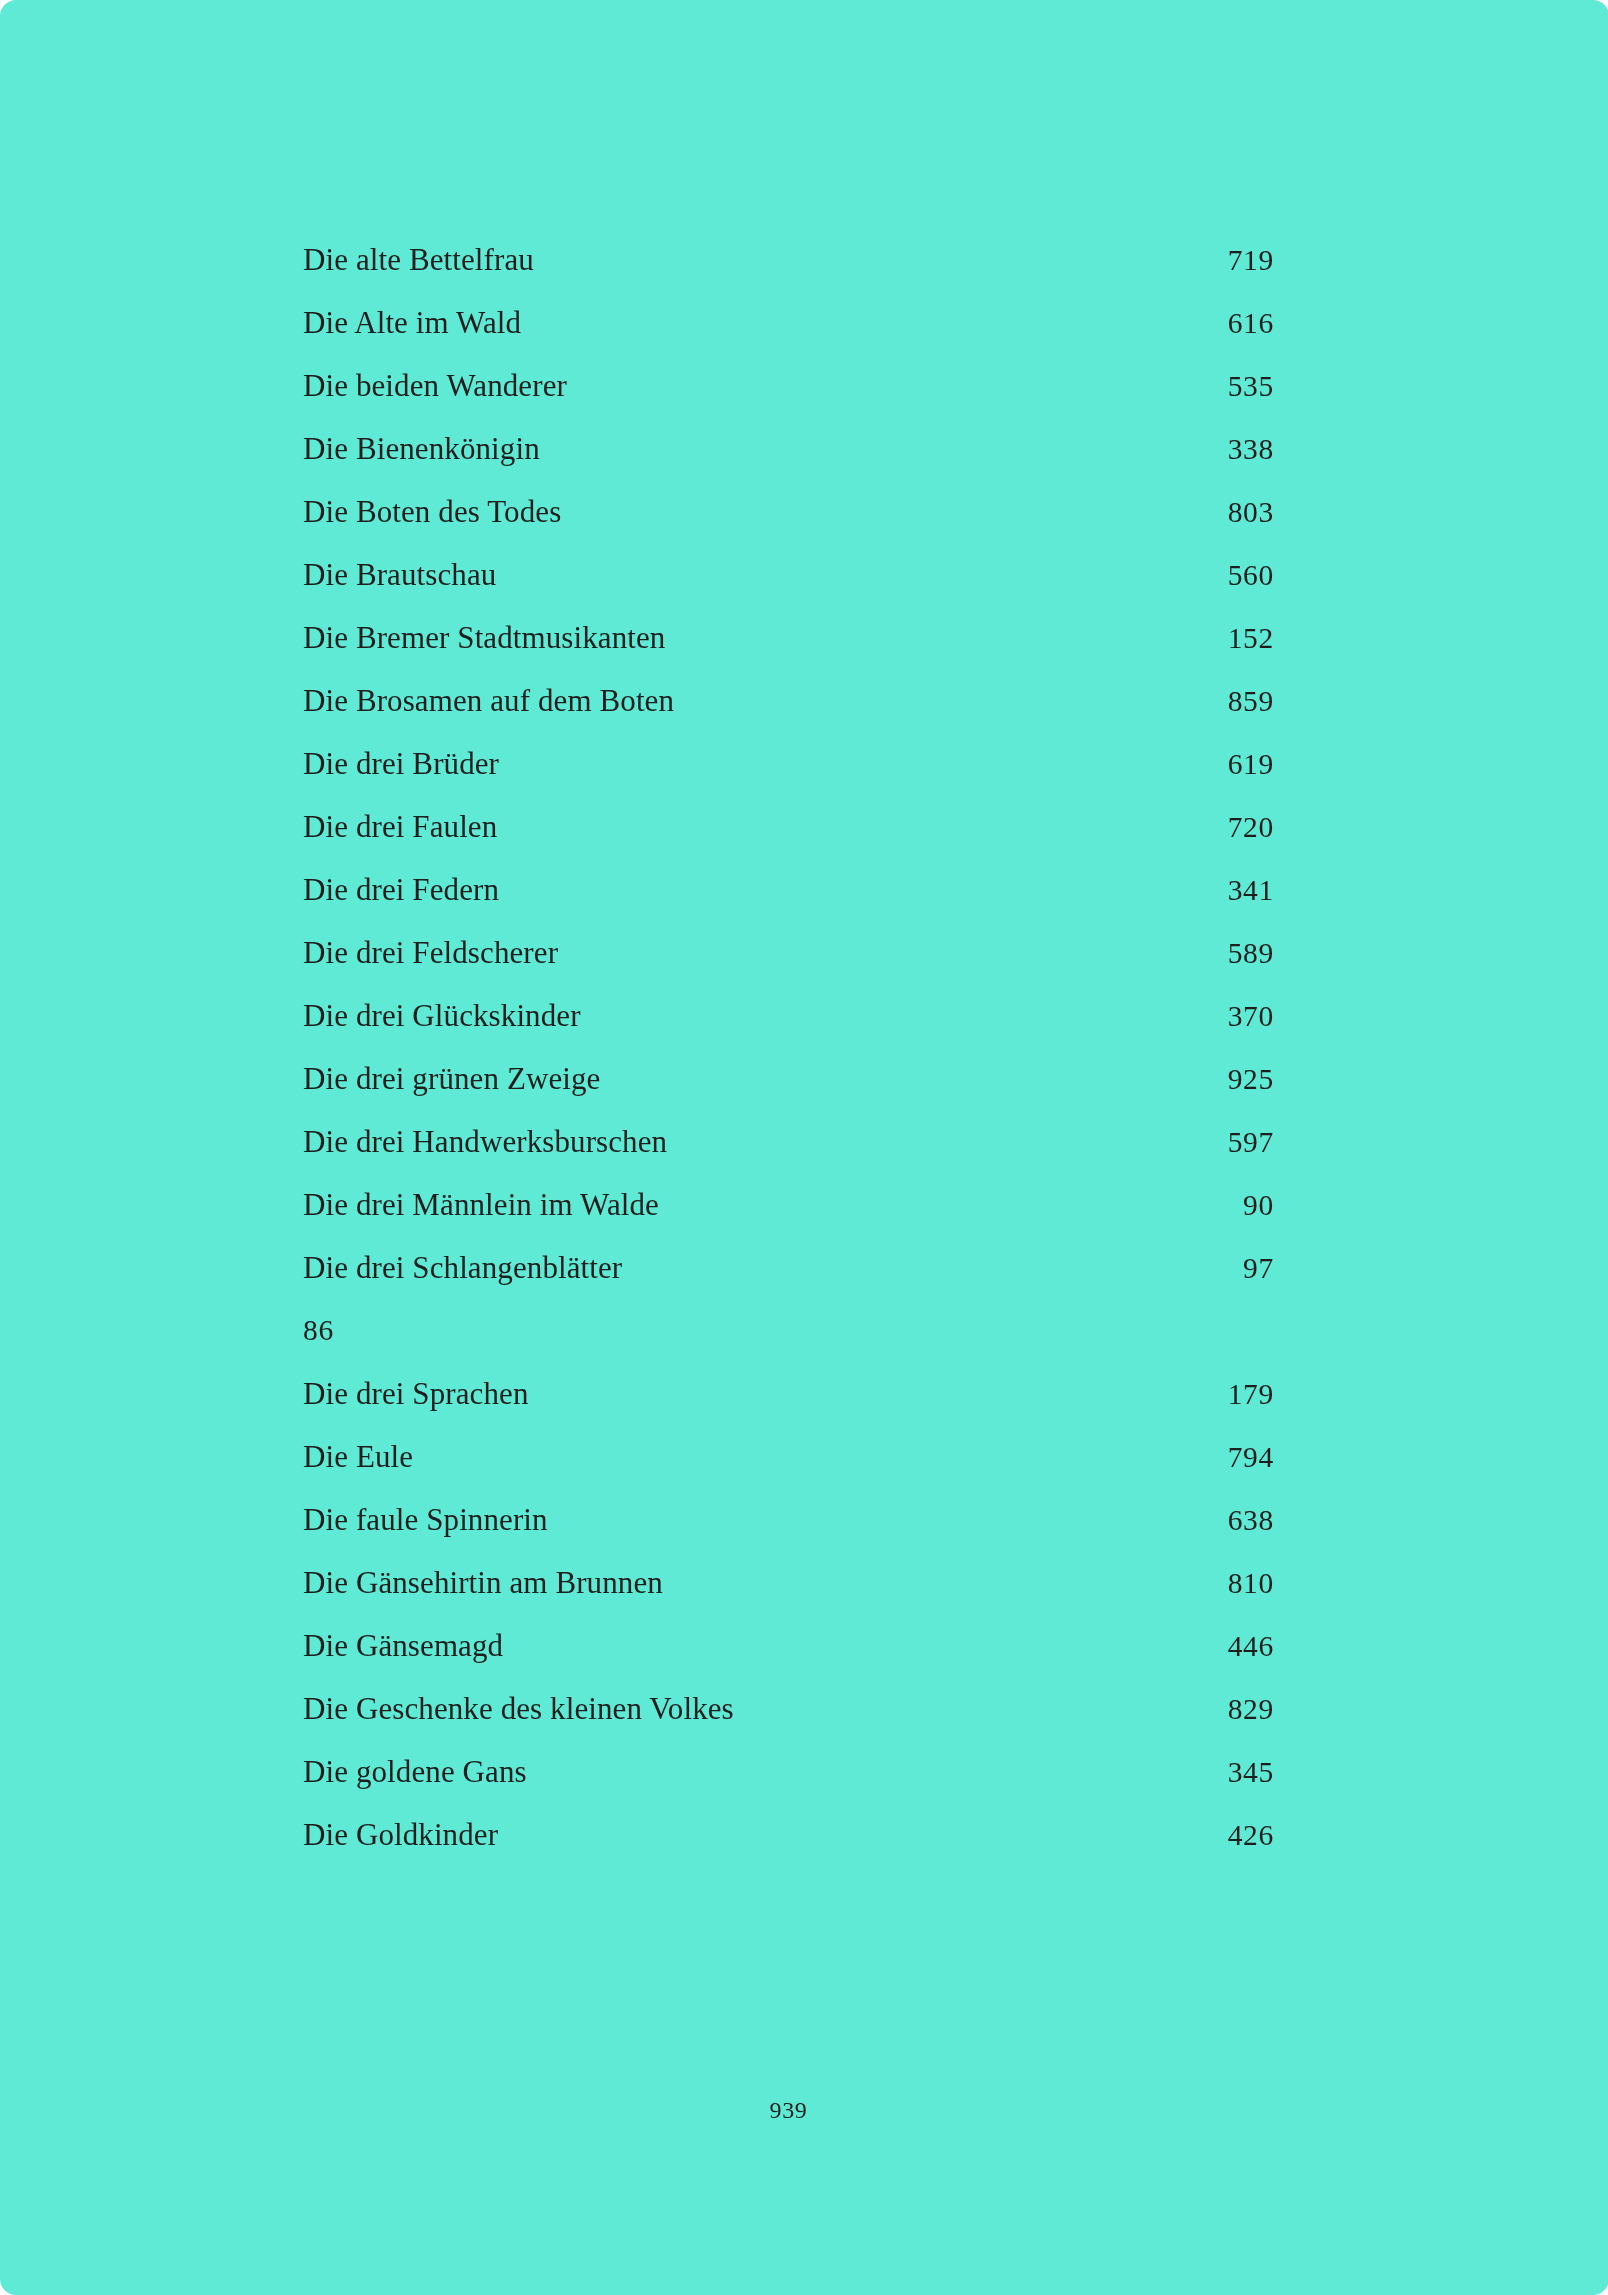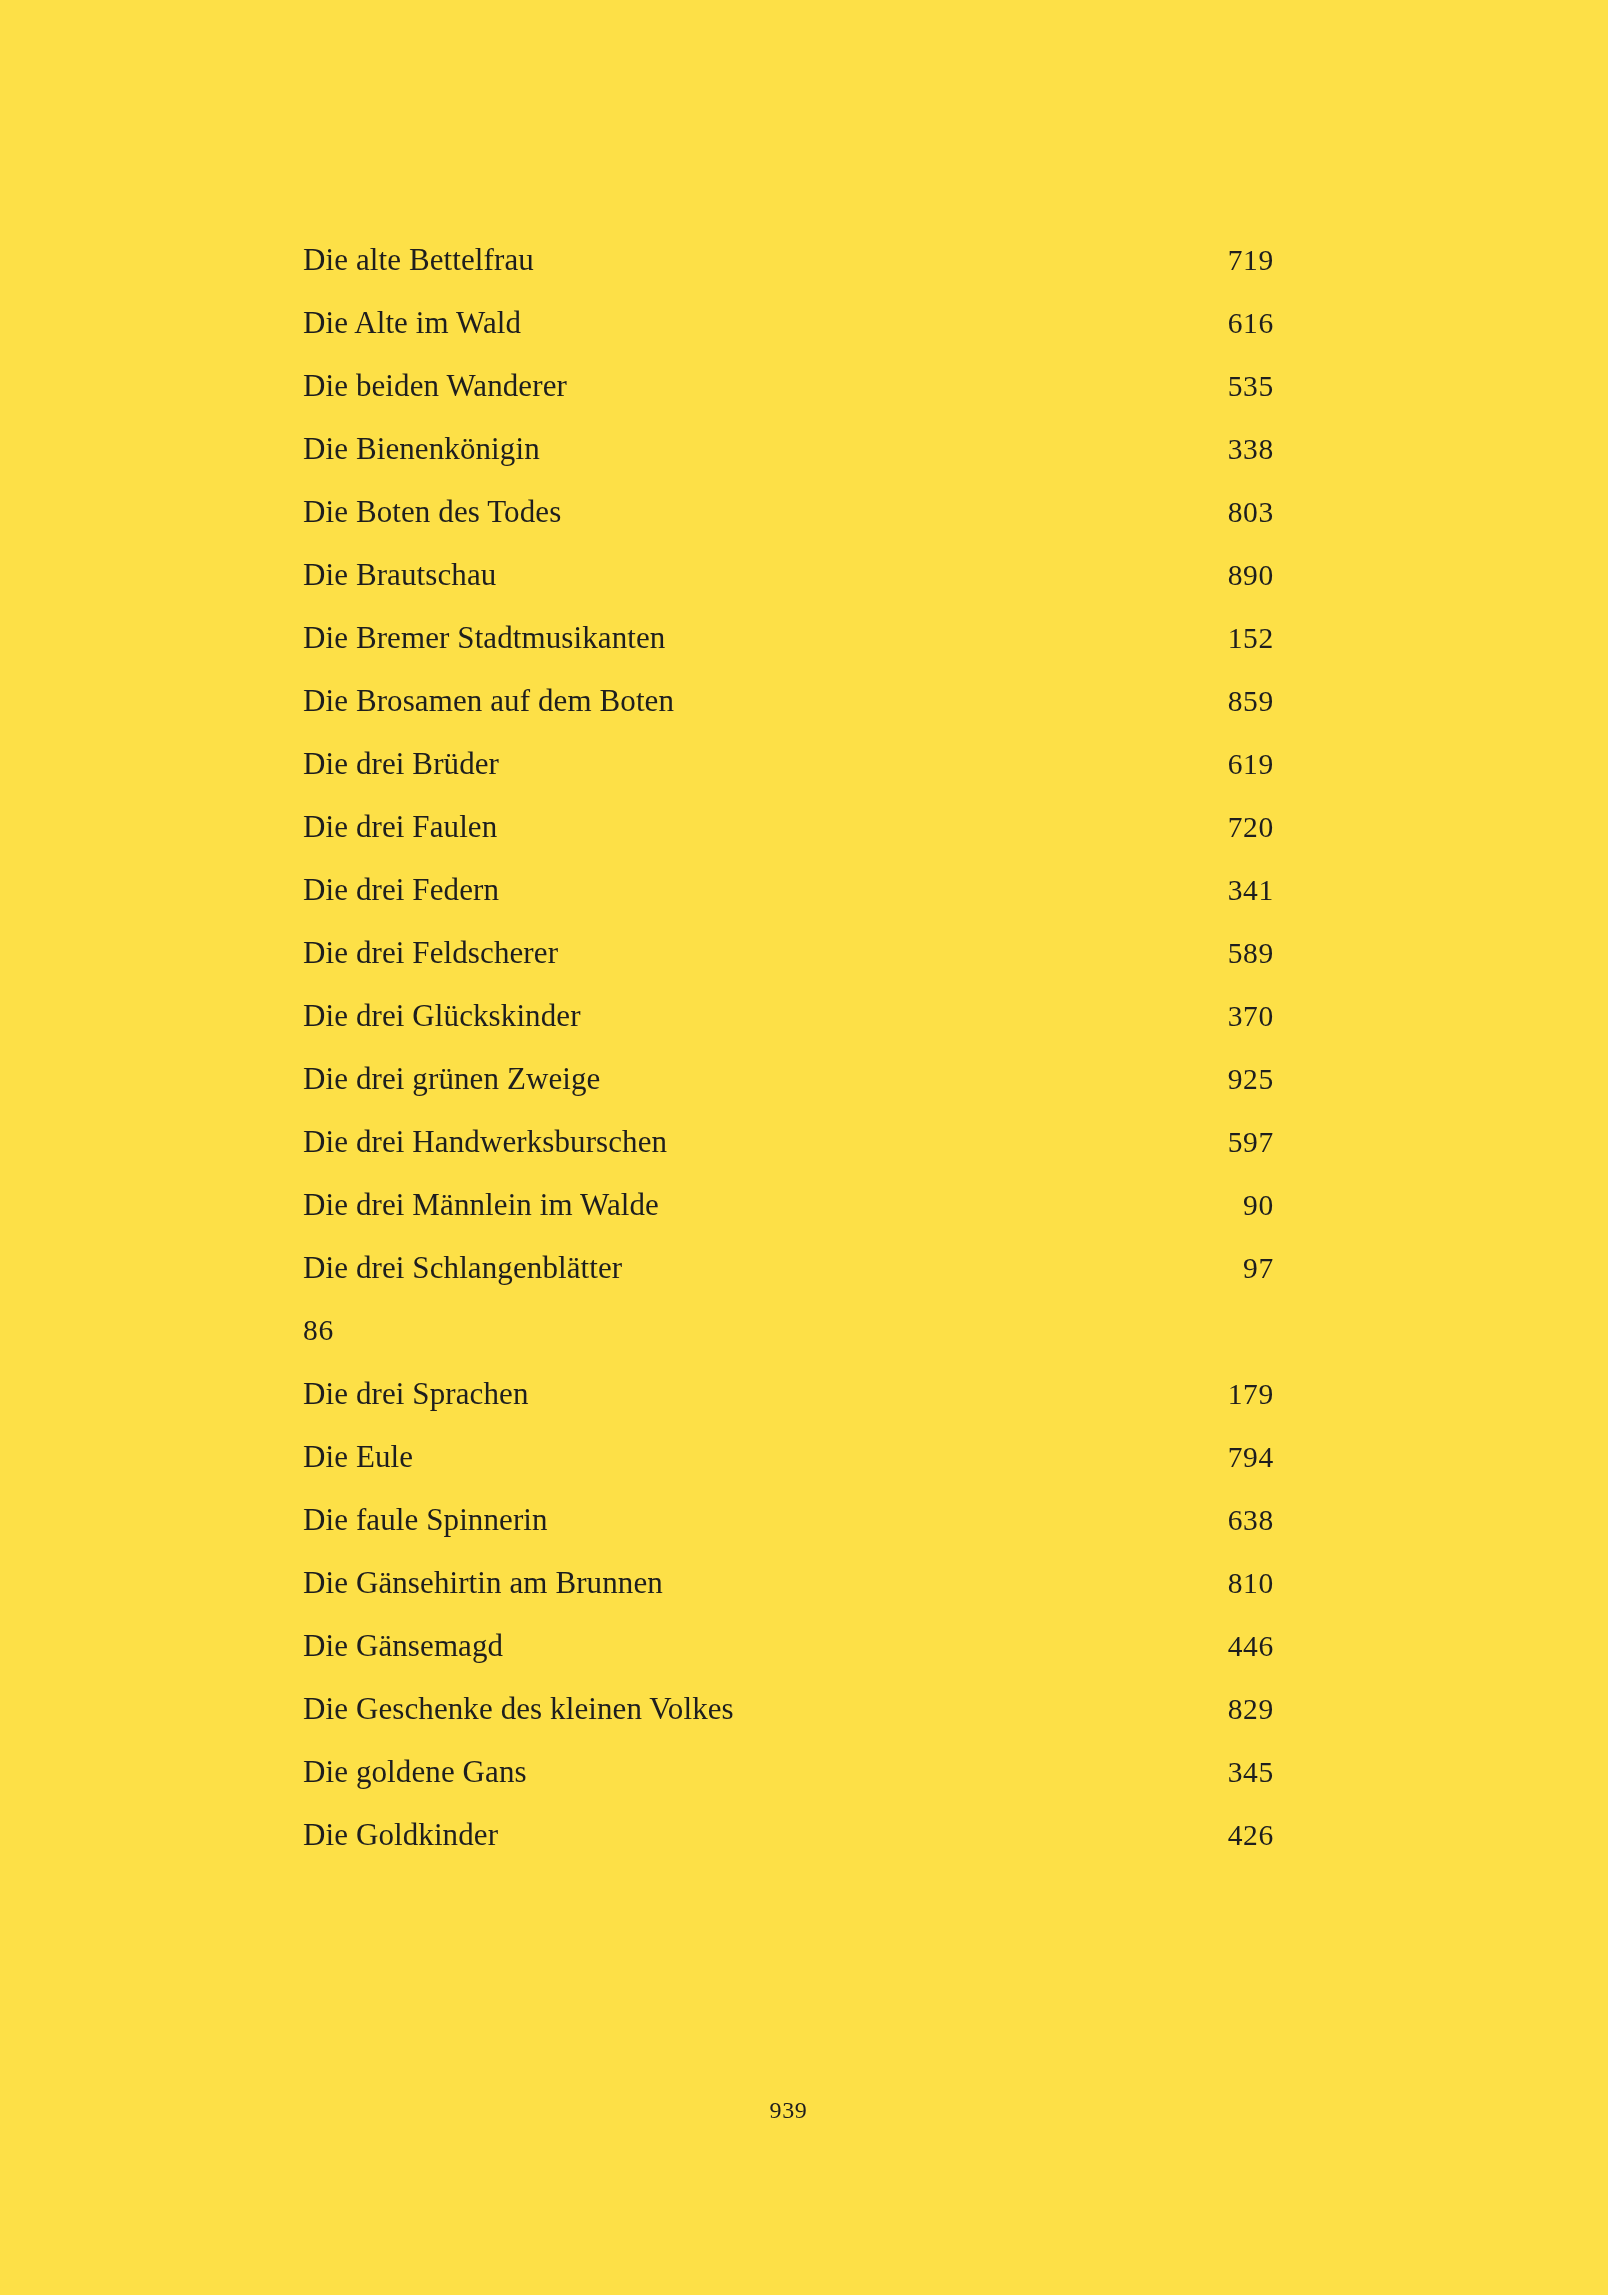--- a/index.html
+++ b/index.html
@@ -13,21 +13,22 @@
     position: relative;
     font-family: "Liberation Serif", "DejaVu Serif", serif;
     color: #1e1e1e;
   }
   .page {
     position: absolute;
     top: 0;
     left: 0;
     width: 1609px;
     height: 2295px;
-    background: #fde047;
+    background: #5eead4;
+    border-radius: 16px;
   }
   .toc {
     position: absolute;
     top: 228px;
     left: 303px;
     width: 971px;
   }
   .toc-row {
     display: flex;
     justify-content: space-between;
@@ -77,21 +78,21 @@
       <div class="toc-row">
         <span class="toc-title">Die Bienenkönigin</span>
         <span class="toc-page">338</span>
       </div>
       <div class="toc-row">
         <span class="toc-title">Die Boten des Todes</span>
         <span class="toc-page">803</span>
       </div>
       <div class="toc-row">
         <span class="toc-title">Die Brautschau</span>
-        <span class="toc-page">890</span>
+        <span class="toc-page">560</span>
       </div>
       <div class="toc-row">
         <span class="toc-title">Die Bremer Stadtmusikanten</span>
         <span class="toc-page">152</span>
       </div>
       <div class="toc-row">
         <span class="toc-title">Die Brosamen auf dem Boten</span>
         <span class="toc-page">859</span>
       </div>
       <div class="toc-row">

